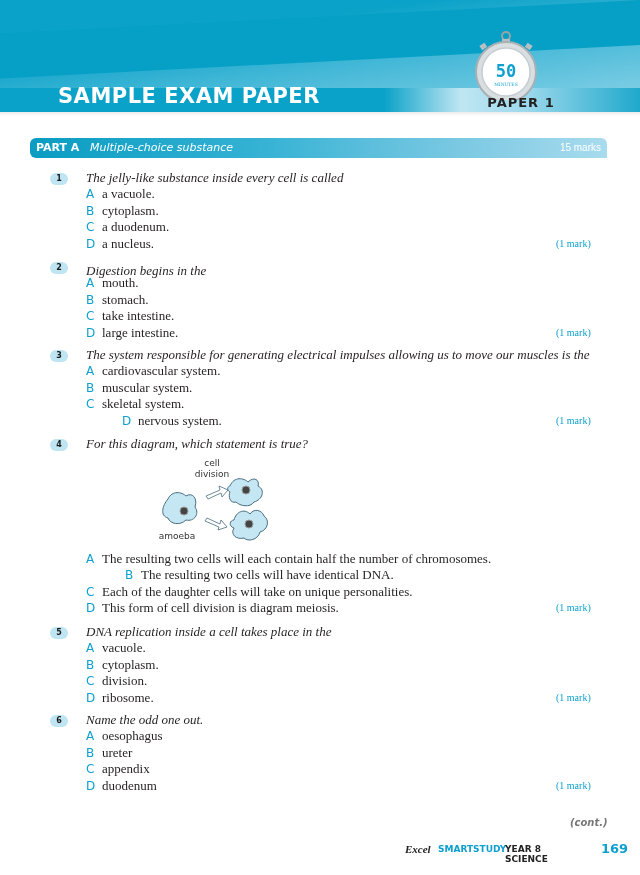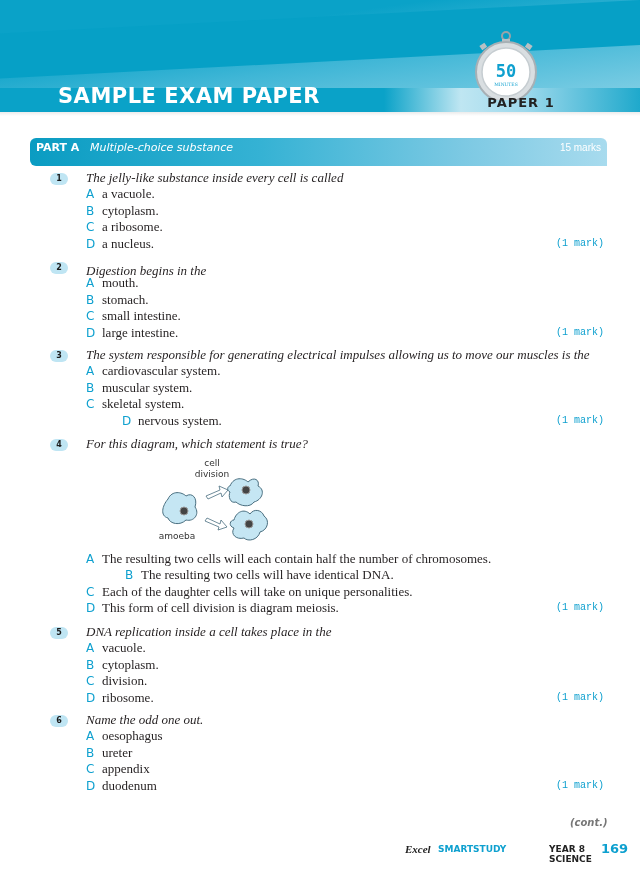--- a/index.html
+++ b/index.html
@@ -34,21 +34,21 @@
     font-weight: bold; font-size: 13px; letter-spacing: 1px; color: #222;
   }
   .shadow-line {
     position: absolute; left: 0; top: 112px; width: 640px; height: 4px;
     background: linear-gradient(180deg, rgba(0,0,0,0.08), rgba(0,0,0,0));
   }
   .stopwatch {
     position: absolute; left: 466px; top: 30px; width: 80px; height: 70px;
   }
   .part-bar {
-    position: absolute; left: 30px; top: 138px; width: 577px; height: 28px;
+    position: absolute; left: 30px; top: 138px; width: 577px; height: 20px;
     border-radius: 6px 6px 0 6px;
     background: linear-gradient(90deg, #0a9cc2 0%, #35b2d4 40%, #7cc9e3 75%, #a8dbee 100%);
   }
   .part-label {
     position: absolute; left: 6px; top: 3px;
     font-family: "DejaVu Sans", "Liberation Sans", sans-serif; font-weight: bold; font-size: 11px; color: #fff;
   }
   .part-sub {
     position: absolute; left: 60px; top: 3px;
     font-family: "DejaVu Sans", "Liberation Sans", sans-serif; font-style: italic; font-size: 11px; color: #fff;
@@ -64,40 +64,40 @@
     font-family: "DejaVu Sans", "Liberation Sans", sans-serif; font-weight: bold; font-size: 8px; line-height: 12px;
   }
   .qtext { position: absolute; left: 86px; font-size: 13px; line-height: 16px; white-space: nowrap; font-style: italic; }
   .opt { position: absolute; left: 86px; font-size: 13px; line-height: 16px; white-space: nowrap; }
   .opt .letter {
     display: inline-block; width: 16px;
     font-family: "DejaVu Sans", "Liberation Sans", sans-serif; font-size: 12px; color: #0ea0cf;
   }
   .mark {
     position: absolute; left: 556px;
-    font-family: Liberation Mono, monospace; font-size: 10px; color: #0ea0cf;
+    font-family: Liberation Serif, serif; font-size: 10px; color: #0ea0cf;
   }
   .diagram { position: absolute; left: 150px; top: 452px; width: 150px; height: 100px; }
   .diag-label { font-family: "DejaVu Sans", "Liberation Sans", sans-serif; font-size: 9px; fill: #333; }
   .cont {
     position: absolute; left: 570px; top: 817px;
     font-family: "DejaVu Sans", "Liberation Sans", sans-serif; font-style: italic; font-weight: bold; font-size: 10px; color: #777;
   }
   .footer { position: absolute; top: 841px; left: 0; width: 572px; height: 16px; }
   .footer .excel {
     position: absolute; left: 405px; top: 2px;
     font-family: "Liberation Serif", serif; font-style: italic; font-weight: bold; font-size: 11px; color: #222;
   }
   .footer .brand {
     position: absolute; left: 438px; top: 3px;
     font-family: "DejaVu Sans", "Liberation Sans", sans-serif; font-weight: bold; font-size: 9px; color: #0ea0cf;
   }
   .footer .title {
     position: absolute; left: 505px; top: 3px;
-    font-family: "DejaVu Sans", "Liberation Sans", sans-serif; font-weight: bold; font-size: 9px; color: #222; margin-left: 44px;
+    font-family: "DejaVu Sans", "Liberation Sans", sans-serif; font-weight: bold; font-size: 9px; color: #222;
   }
   .footer .page {
     position: absolute; left: 601px; top: 0px;
     font-family: "DejaVu Sans", "Liberation Sans", sans-serif; font-weight: bold; font-size: 13px; color: #0ea0cf;
   }
 </style>
 </head>
 <body>
 
 <div class="banner">
@@ -122,31 +122,31 @@
   <span class="part-label">PART A</span>
   <span class="part-sub">Multiple-choice substance</span>
   <span class="part-marks">15 marks</span>
 </div>
 
 <div class="question" style="top:170px;">
   <div class="qnum" style="top:3px;">1</div>
   <div class="qtext" style="top:0;">The jelly-like substance inside every cell is called</div>
   <div class="opt" style="top:16px;"><span class="letter">A</span><span>a vacuole.</span></div>
   <div class="opt" style="top:33px;"><span class="letter">B</span><span>cytoplasm.</span></div>
-  <div class="opt" style="top:49px;"><span class="letter">C</span><span>a ribosome.</span></div>
+  <div class="opt" style="top:49px;"><span class="letter">C</span><span>a duodenum.</span></div>
   <div class="opt" style="top:66px;"><span class="letter">D</span><span>a nucleus.</span></div>
   <div class="mark" style="top:68px;">(1 mark)</div>
 </div>
 
 <div class="question" style="top:259px;">
   <div class="qnum" style="top:3px;">2</div>
   <div class="qtext" style="top:4px;">Digestion begins in the</div>
   <div class="opt" style="top:16px;"><span class="letter">A</span><span>mouth.</span></div>
   <div class="opt" style="top:33px;"><span class="letter">B</span><span>stomach.</span></div>
-  <div class="opt" style="top:49px;"><span class="letter">C</span><span>small intestine.</span></div>
+  <div class="opt" style="top:49px;"><span class="letter">C</span><span>take intestine.</span></div>
   <div class="opt" style="top:66px;"><span class="letter">D</span><span>large intestine.</span></div>
   <div class="mark" style="top:68px;">(1 mark)</div>
 </div>
 
 <div class="question" style="top:347px;">
   <div class="qnum" style="top:3px;">3</div>
   <div class="qtext" style="top:0;">The system responsible for generating electrical impulses allowing us to move our muscles is the</div>
   <div class="opt" style="top:16px;"><span class="letter">A</span><span>cardiovascular system.</span></div>
   <div class="opt" style="top:33px;"><span class="letter">B</span><span>muscular system.</span></div>
   <div class="opt" style="top:49px;"><span class="letter">C</span><span>skeletal system.</span></div>

